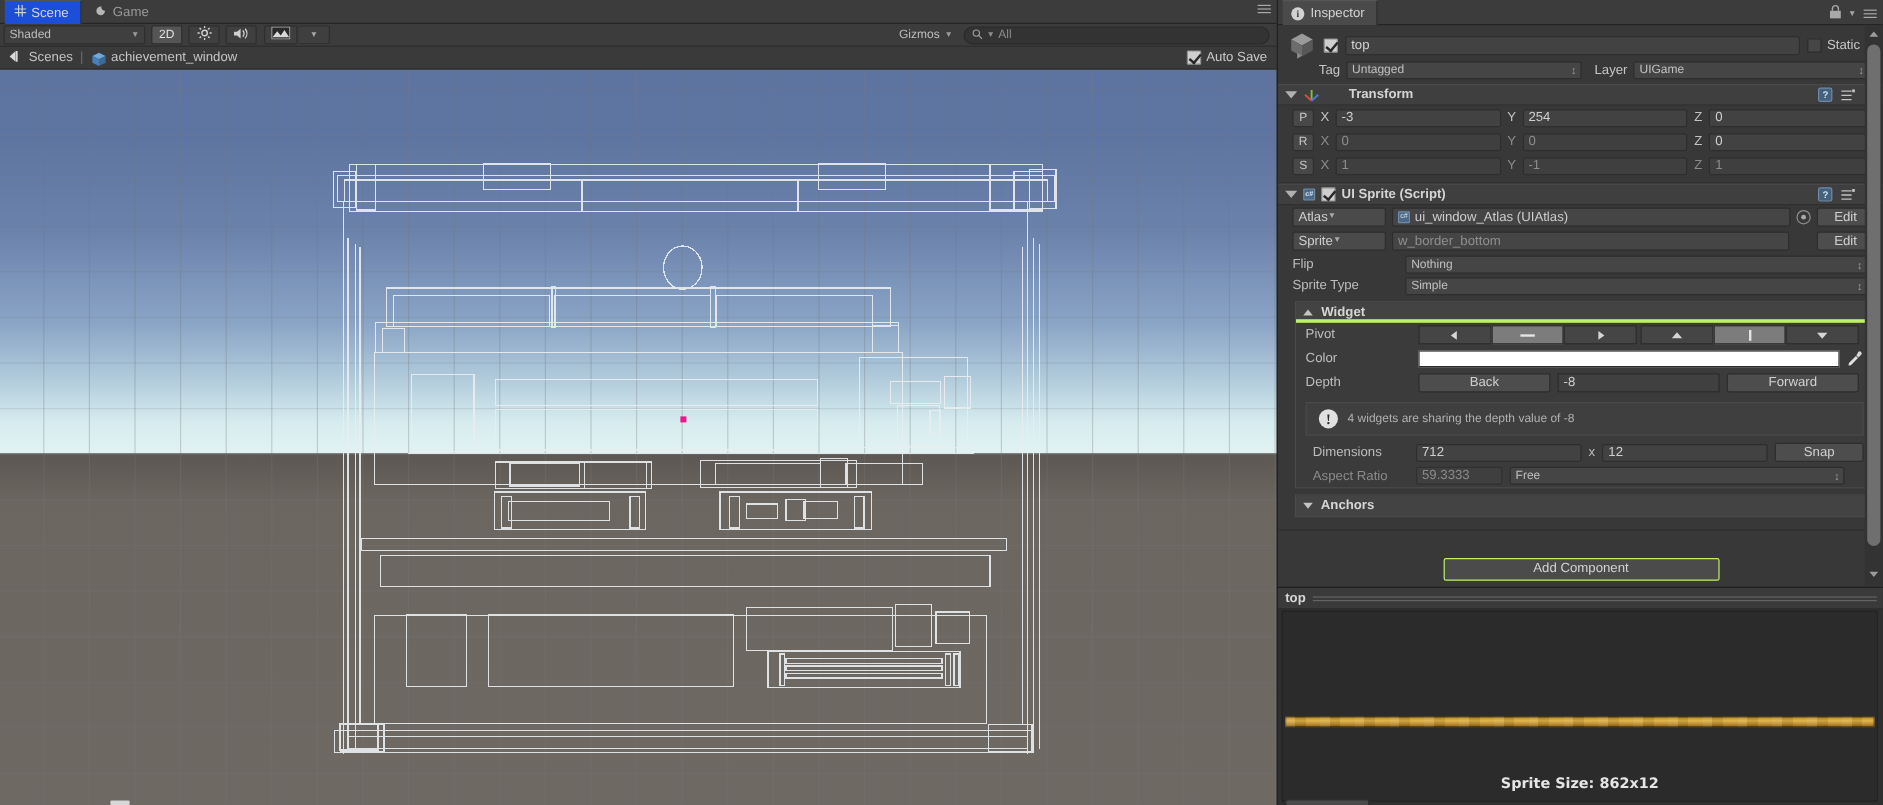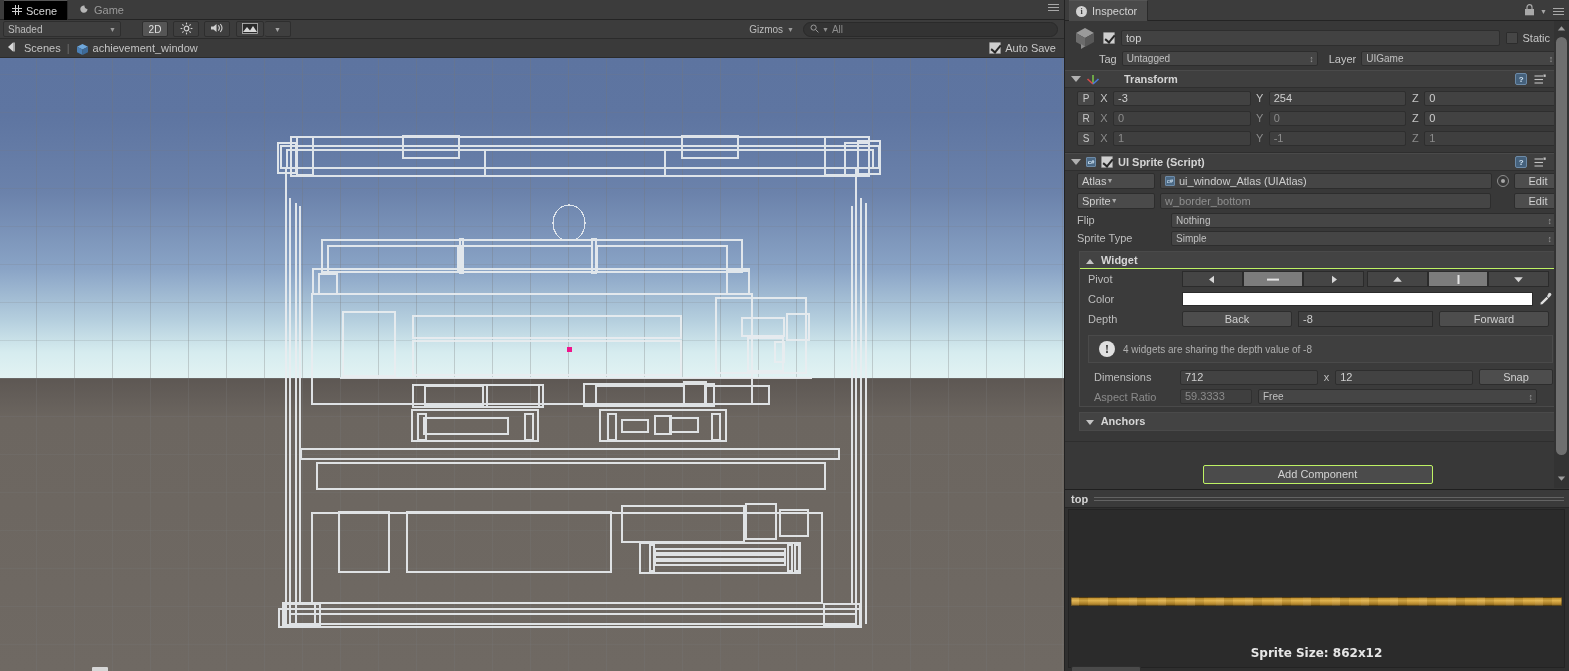--- a/index.html
+++ b/index.html
@@ -22,21 +22,21 @@
     position: absolute; left: 0; top: 0; width: 100%; height: 20px;
     background: #3c3c3c;
     border-bottom: 1px solid #242424;
   }
   .tab {
     position: absolute; top: 0; height: 20px; line-height: 20px;
     padding: 0 10px 0 8px; font-size: 11px; color: #b7b7b7;
     display: flex; align-items: center; gap: 4px;
   }
   .tab.active {
-    background: #000000;
+    background: #1d4ed8;
     border-right: 1px solid #2a2a2a;
     border-top: 1px solid #555;
     color: #d6d6d6;
   }
   .tab.inactive { color: #9a9a9a; }
   .tab-icon { font-size: 10px; line-height: 1; display:inline-block; }
   .tabbar-right {
     position: absolute; right: 4px; top: 3px; display: flex; gap: 3px; align-items: center;
   }
   .hamburger {
@@ -253,21 +253,21 @@
   }
   .prop-row { display:flex; align-items:center; height: 18px; padding: 0 8px 0 12px; gap: 6px; }
   .prop-label { width: 88px; font-size: 11px; color: #bdbdbd; }
   .prop-label.dim { color: #8b8b8b; }
 
   
   .sub-box { margin: 4px 8px 0 14px; border: 1px solid #4a4a4a; background: #3b3b3b; }
   .sub-head {
     height: 17px; line-height:16px; padding-left: 6px;
     font-size: 11px; font-weight: bold; color: #d6d6d6;
-    background: #434343; border-bottom: 1px solid #bef264;
+    background: #434343; border-bottom: 3px solid #bef264;
   }
   .tri-up-s { display:inline-block; width:0;height:0;border-left:4px solid transparent;border-right:4px solid transparent;border-bottom:5px solid #c4c4c4; margin-right:4px; }
   .tri-dn-s { display:inline-block; width:0;height:0;border-left:4px solid transparent;border-right:4px solid transparent;border-top:5px solid #c4c4c4; margin-right:4px; }
 
   .color-field {
     flex: 1; height: 14px; background: #ffffff; border: 1px solid #2b2b2b;
   }
   .eyedrop { width: 14px; height: 14px; flex:none; }
   .pivot-group { flex: 1; display: flex; gap: 3px; }
   .pv-seg { display: flex; flex: 1; }
@@ -407,21 +407,21 @@
             <i></i>
           </div>
       </div>
     </div>
 
     <div class="scene-toolbar">
       <div class="tb-dropdown" style="width:118px;">
         <span>Shaded</span>
         <span class="caret">▼</span>
       </div>
-      <div class="tb-btn on" style="margin-left:21px;width:26px;">
+      <div class="tb-btn on" style="margin-left:5px;width:26px;">
         <span>2D</span>
       </div>
       <div class="tb-btn" style="margin-left:5px;">
         <span>
           <svg width="13" height="13" viewBox="0 0 13 13">
             <circle cx="6.5" cy="6.5" r="2.3" fill="none" stroke="#d0d0d0" stroke-width="1.2"></circle>
             <g stroke="#d0d0d0" stroke-width="1.1">
               <line x1="6.5" y1="0.6" x2="6.5" y2="2.4"></line>
                 <line x1="6.5" y1="10.6" x2="6.5" y2="12.4"></line>
               <line x1="0.6" y1="6.5" x2="2.4" y2="6.5"></line>

